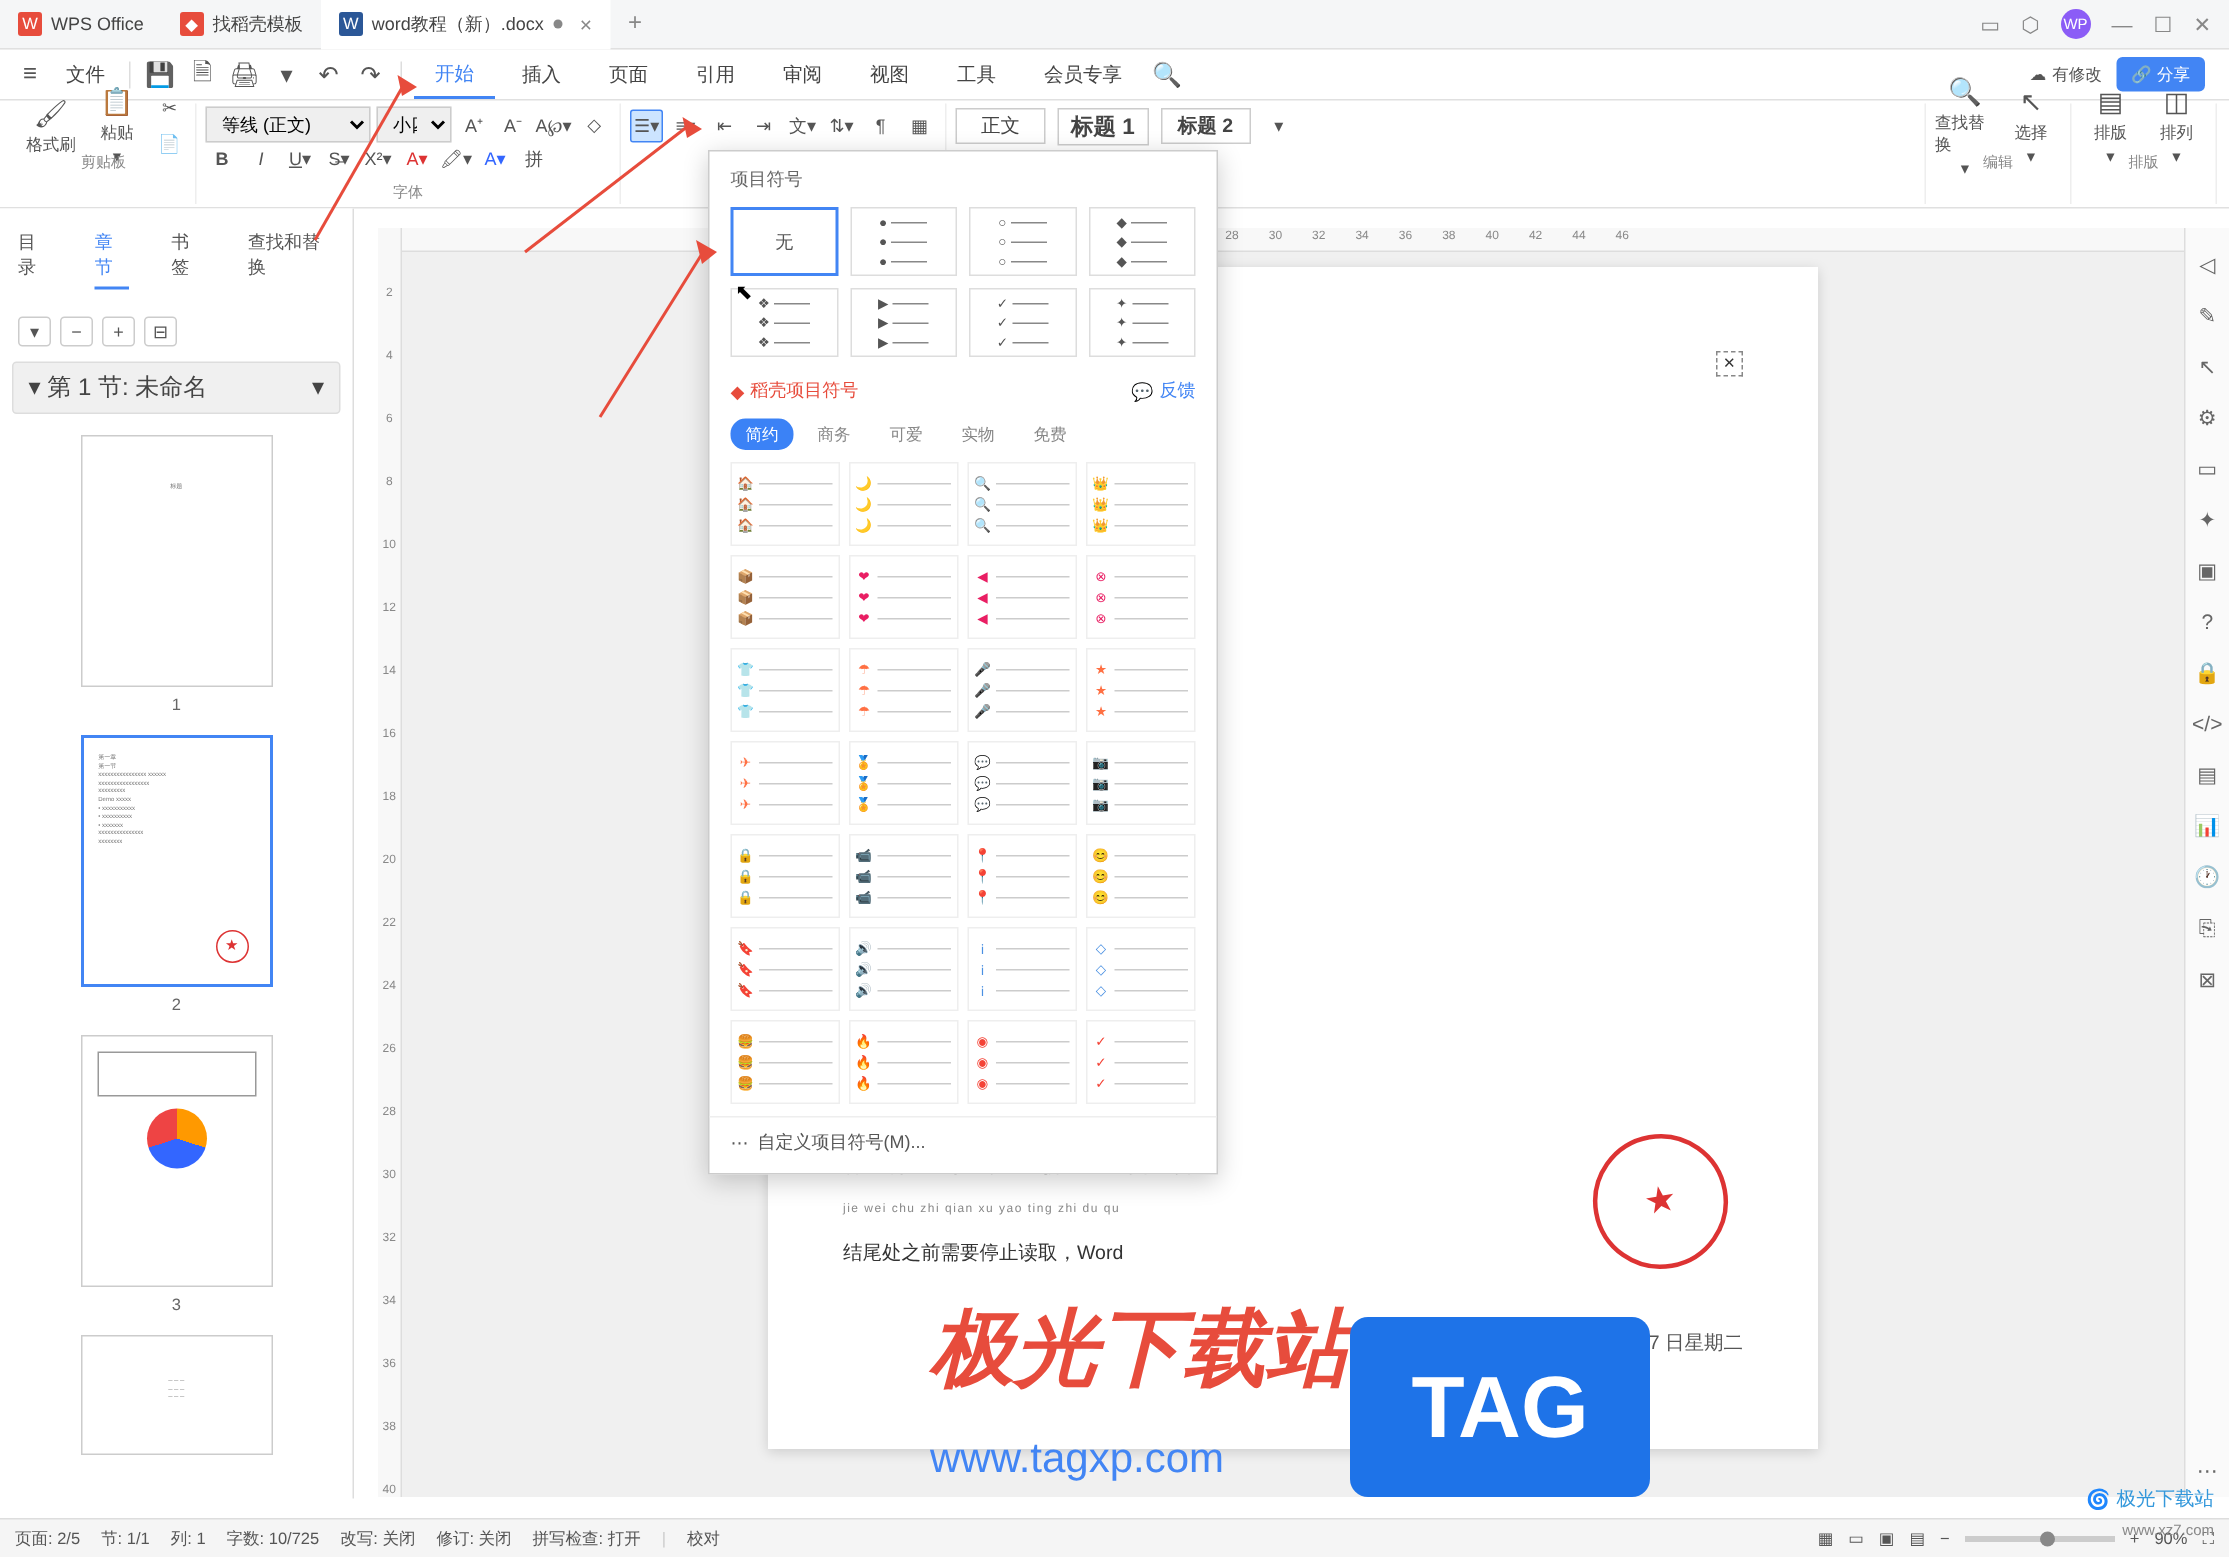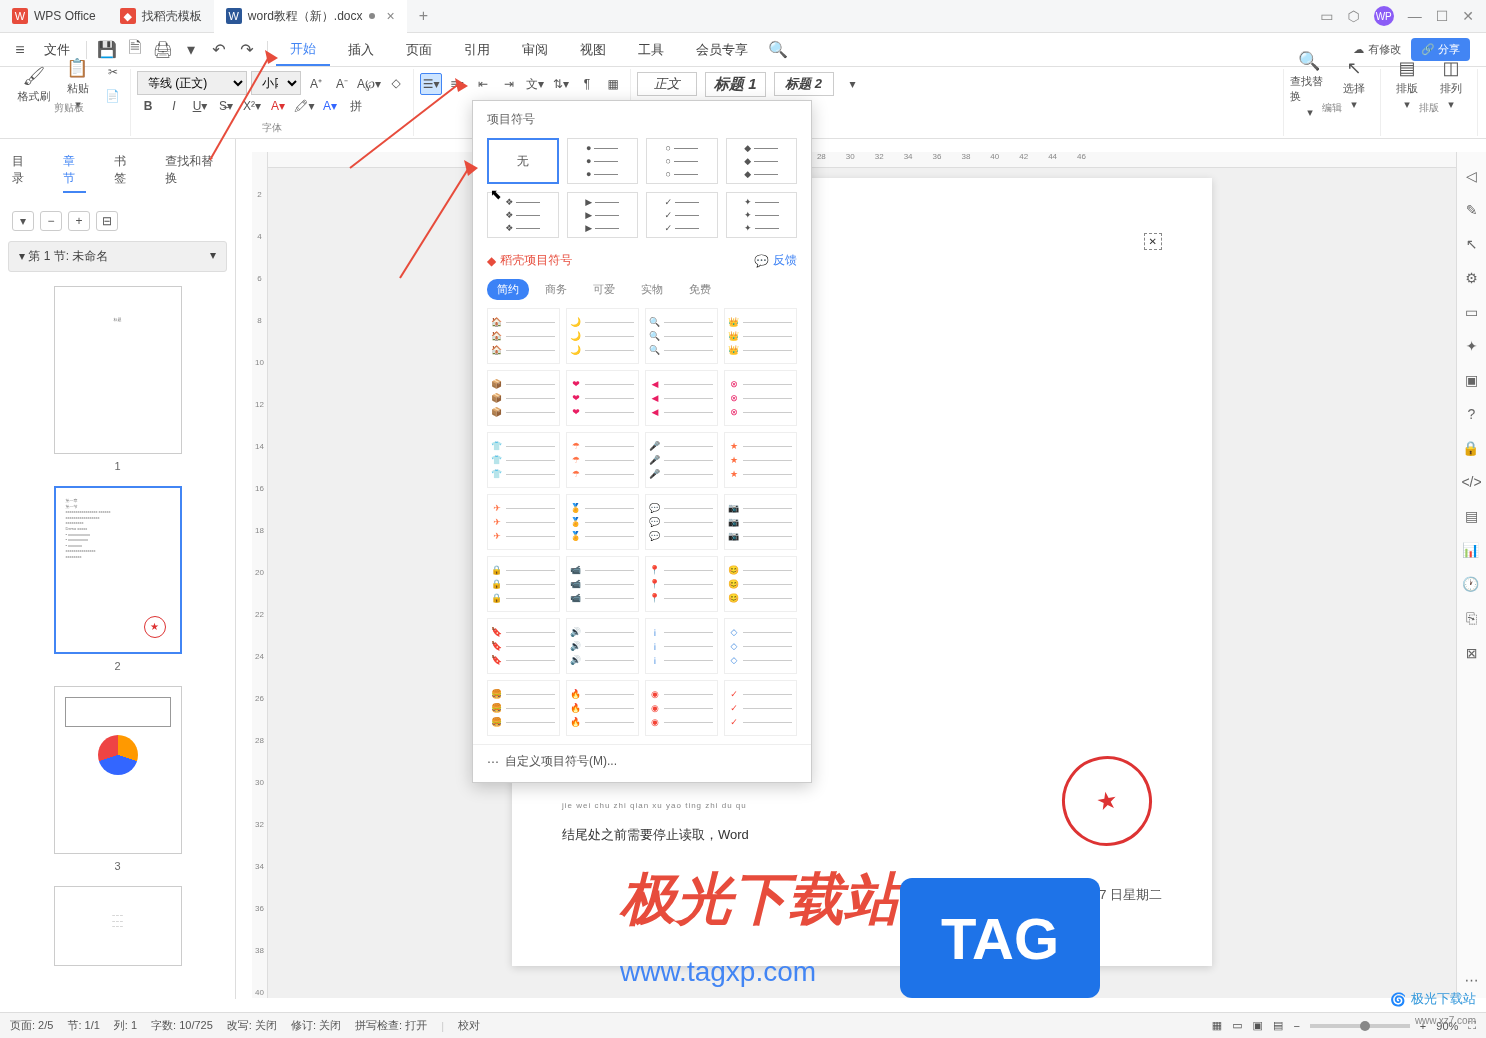--- a/index.html
+++ b/index.html
@@ -32,30 +32,30 @@
 
 
 .ribbon { height: 72px; display: flex; border-bottom: 1px solid #e0e0e0; padding: 2px 8px; }
 .ribbon-group { display: flex; flex-direction: column; padding: 2px 6px; border-right: 1px solid #eee; }
 .ribbon-row { display: flex; align-items: center; gap: 4px; height: 26px; }
 .ribbon-label { font-size: 10px; color: #888; text-align: center; margin-top: 4px; }
 .rbtn { min-width: 22px; height: 22px; display: flex; align-items: center; justify-content: center; color: #555; font-size: 12px; cursor: pointer; border-radius: 2px; }
 .rbtn-big { flex-direction: column; width: 40px; height: 54px; font-size: 11px; gap: 2px; }
 .rbtn-big .ico { font-size: 18px; }
 .font-select { height: 24px; font-size: 12px; padding: 0 6px; border: 1px solid #ccc; }
-.style-box { border: 1px solid #ccc; padding: 2px 8px; font-size: 13px; color: #444; min-width: 60px; text-align: center; font-style: italic; }
+.style-box { border: 1px solid #ccc; padding: 2px 8px; font-size: 13px; color: #444; min-width: 60px; text-align: center; }
 .ribbon-highlight { background: #cce4ff; border: 1px solid #4285f4; }
 
 
 .sidenav { position: absolute; left: 0; top: 139px; width: 236px; height: 860px; border-right: 1px solid #ddd; background: #fff; padding: 14px 8px; }
 .sidenav-tabs { display: flex; gap: 28px; font-size: 12px; color: #555; padding: 0 4px 8px; }
 .sidenav-tabs span.active { color: #4285f4; border-bottom: 2px solid #4285f4; padding-bottom: 4px; }
 .sidenav-tools { display: flex; gap: 6px; margin: 10px 4px; }
 .tool-btn { width: 22px; height: 20px; border: 1px solid #ccc; border-radius: 3px; display: flex; align-items: center; justify-content: center; font-size: 12px; color: #555; }
-.section-header { background: #f0f0f0; border: 1px solid #ddd; padding: 6px 10px; font-size: 12px; color: #444; display: flex; justify-content: space-between; border-radius: 3px; }
+.section-header { background: #f0f0f0; border: 1px solid #ddd; padding: 6px 10px; font-size: 16px; color: #444; display: flex; justify-content: space-between; border-radius: 3px; }
 .thumb { width: 128px; height: 168px; border: 1px solid #ccc; margin: 14px auto 6px; background: #fff; position: relative; }
 .thumb.active { border: 2px solid #4285f4; }
 .thumb-num { text-align: center; font-size: 11px; color: #666; }
 .thumb-content { position: absolute; inset: 10px; font-size: 4px; color: #777; line-height: 1.4; }
 
 
 .ruler-v { position: absolute; left: 252px; top: 152px; width: 16px; height: 846px; background: #f8f8f8; border-right: 1px solid #ddd; font-size: 8px; color: #888; }
 .ruler-v div { height: 42px; text-align: center; padding-top: 38px; }
 
 

